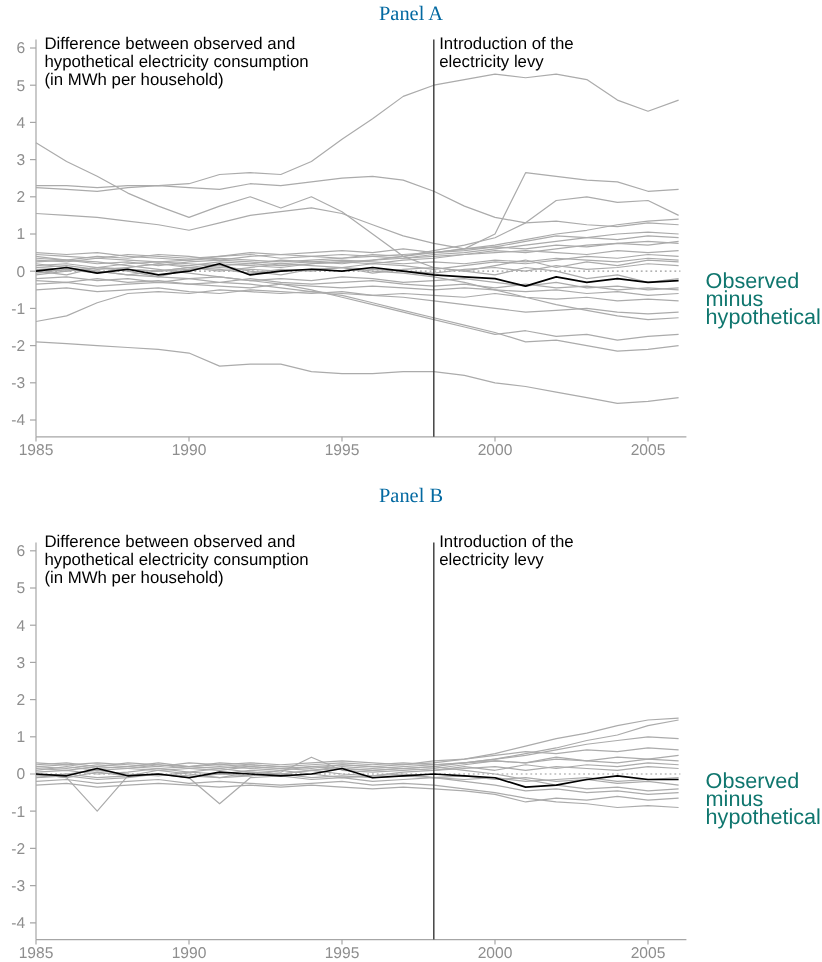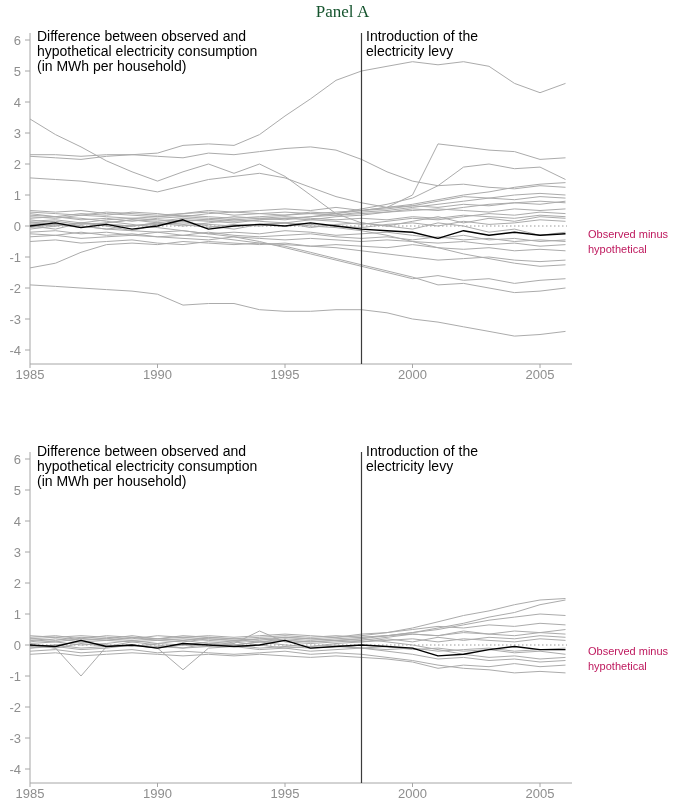--- a/index.html
+++ b/index.html
@@ -1,21 +1,21 @@
 <!DOCTYPE html>
 <html><head>
 <meta charset="utf-8">
 <style>
   html,body{margin:0;padding:0;background:#ffffff;}
   #figure{position:relative;width:685px;height:802px;background:#ffffff;overflow:hidden;
           font-family:"Liberation Sans",sans-serif;}
   .panel-title{position:absolute;left:0;width:685px;text-align:center;
-               font-family:"Liberation Serif",serif;font-size:17px;color:#14532d;}
+               font-family:"Liberation Serif",serif;font-size:17px;color:#0369a1;}
   .ann{position:absolute;font-size:14px;line-height:15px;color:#000;white-space:pre-line;}
-  .right-label{position:absolute;font-size:11px;line-height:15px;color:#be185d;white-space:pre-line;}
+  .right-label{position:absolute;font-size:18px;line-height:15px;color:#0f766e;white-space:pre-line;}
   svg{position:absolute;left:0;top:0;}
 </style>
 </head>
 <body>
 
 <div id="figure">
 
   <svg id="chart-svg" width="685" height="802" viewBox="0 0 685 802">
       <line x1="30" y1="33" x2="30" y2="364" stroke="#a6a6a6" stroke-width="1"></line>
       <line x1="30" y1="364" x2="572" y2="364" stroke="#a6a6a6" stroke-width="1"></line>
@@ -136,20 +136,21 @@
   <div class="ann" style="left:37px;top:29px;">Difference between observed and
 hypothetical electricity consumption
 (in MWh per household)</div>
 
   <div class="ann" style="left:366px;top:29px;">Introduction of the
 electricity levy</div>
 
   <div class="right-label" style="left:588px;top:227px;">Observed minus
 hypothetical</div>
 
+  <div class="panel-title" style="top:403px;">Panel B</div>
 
   <div class="ann" style="left:37px;top:444px;">Difference between observed and
 hypothetical electricity consumption
 (in MWh per household)</div>
 
   <div class="ann" style="left:366px;top:444px;">Introduction of the
 electricity levy</div>
 
   <div class="right-label" style="left:588px;top:644px;">Observed minus
 hypothetical</div>

